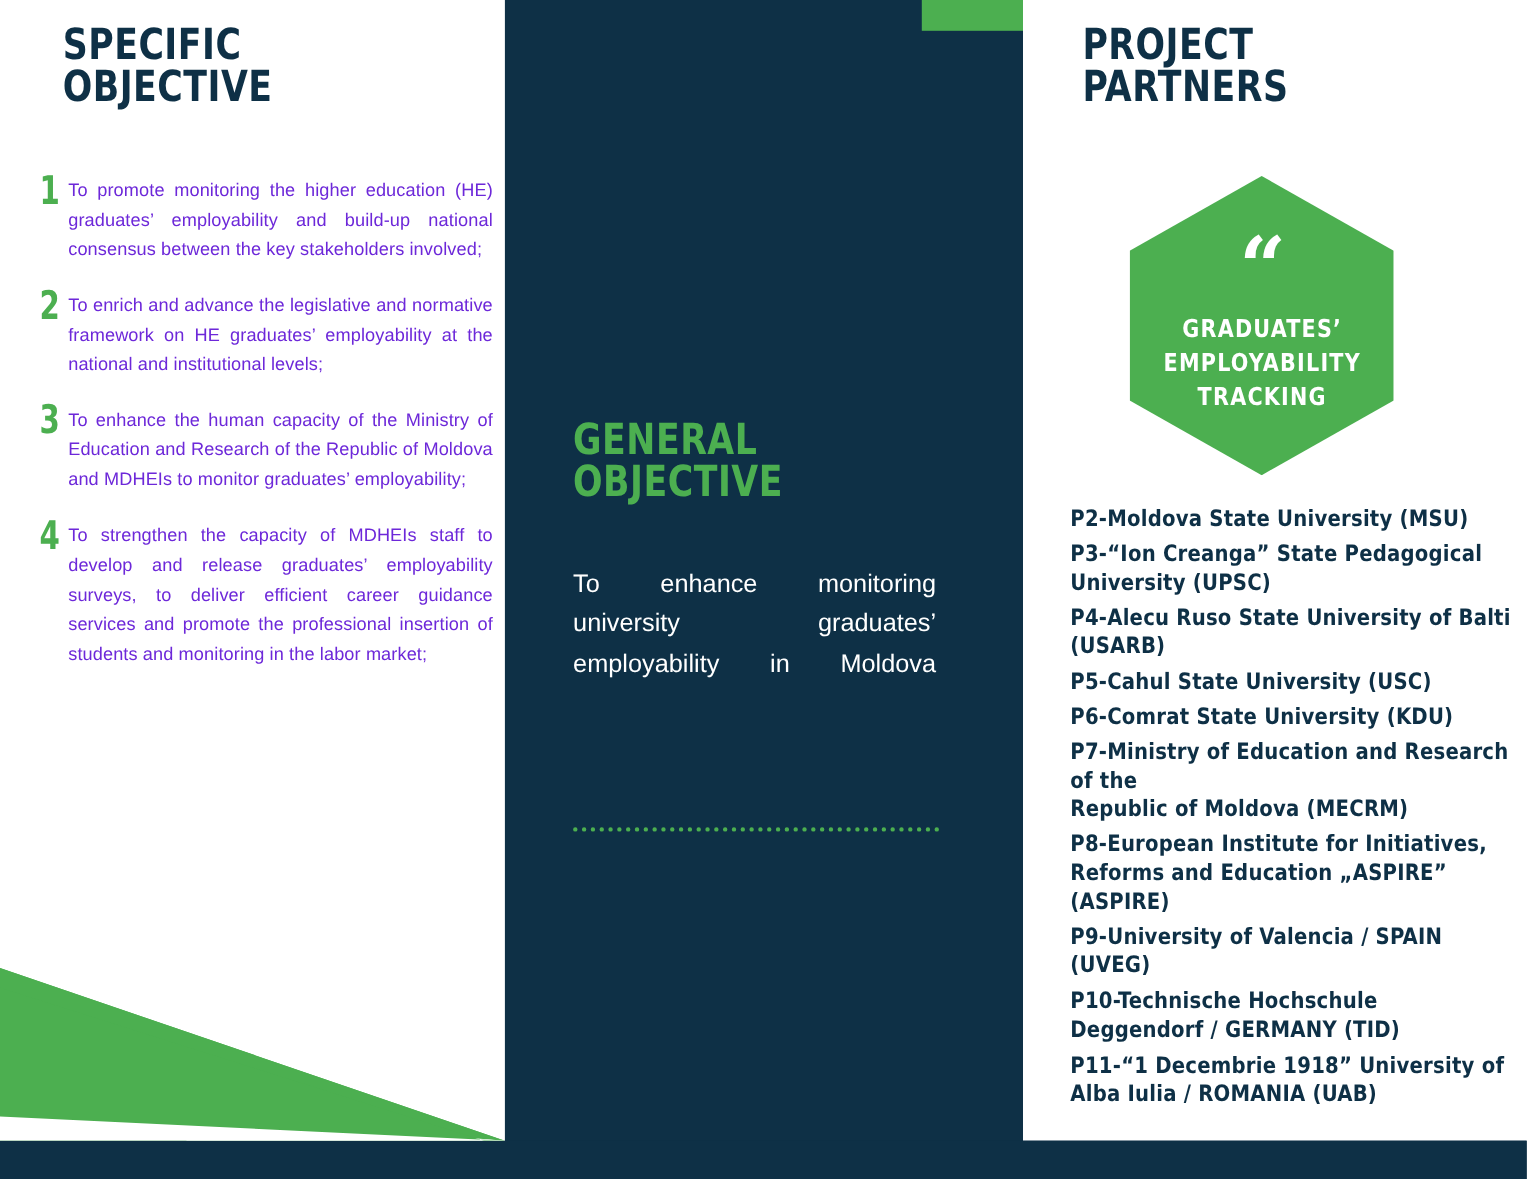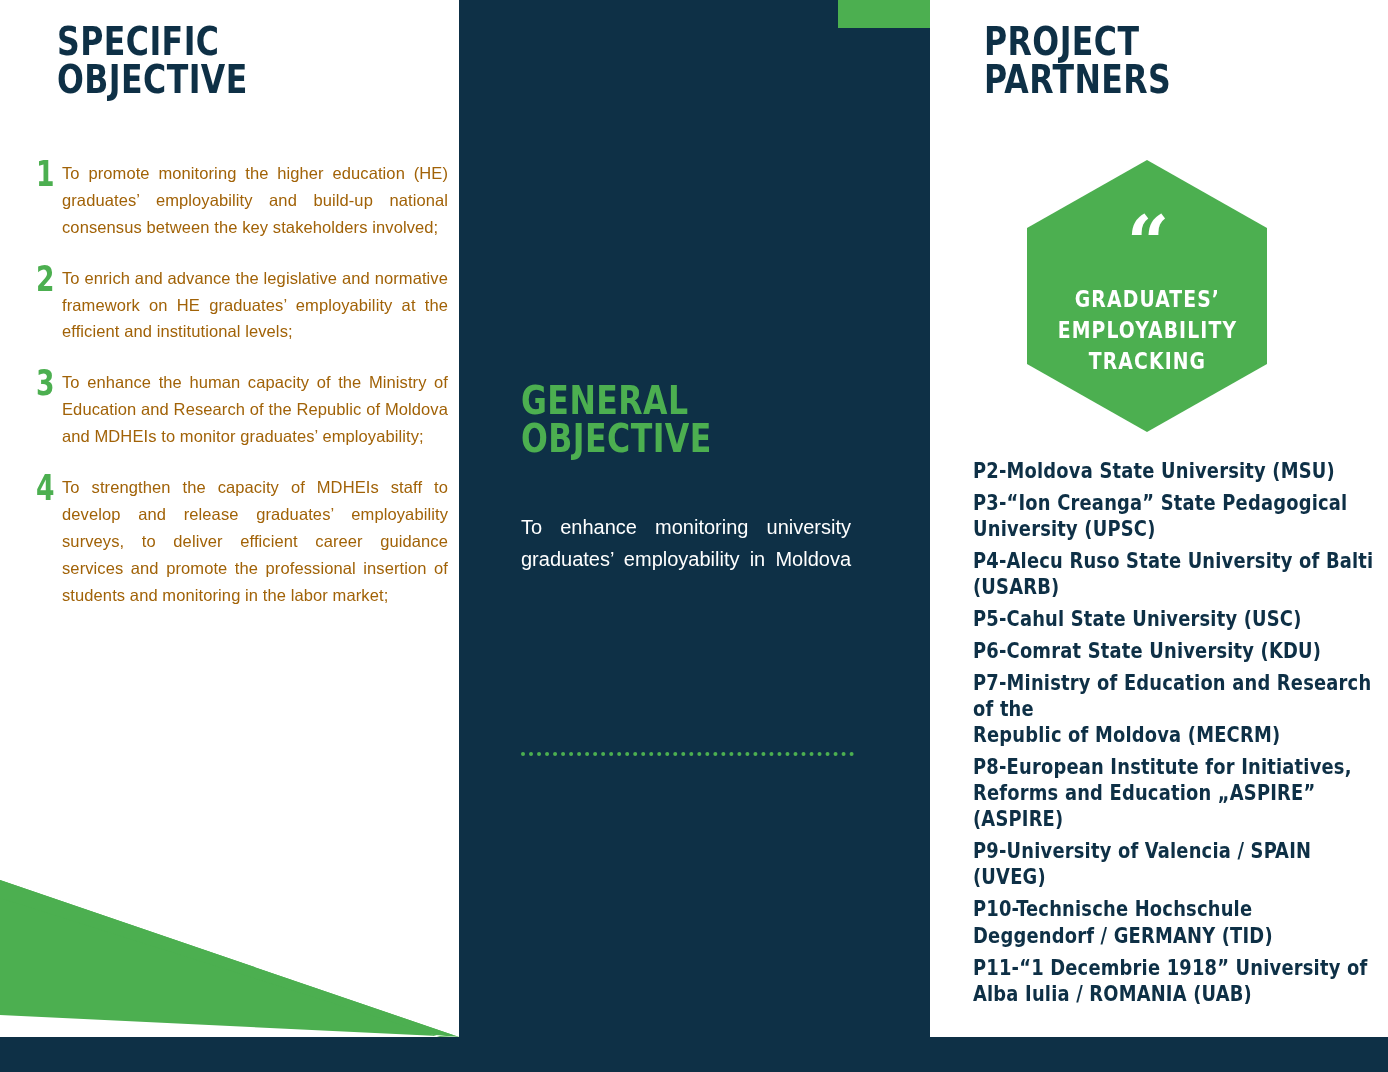--- a/index.html
+++ b/index.html
@@ -102,21 +102,21 @@
     font-weight: bold;
     font-size: 36px;
     line-height: 0.78;
     width: 26px;
     flex: 0 0 26px;
     transform: scaleX(0.82);
     transform-origin: left top;
   }
   .obj-text {
     flex: 1 1 auto;
-    color: #a16207;
+    color: #6d28d9;
     font-size: 16.5px;
     line-height: 1.63;
     text-align: justify;
     text-justify: inter-word;
     letter-spacing: 0.1px;
   }
 
   
   .mid-title {
     position: absolute;
@@ -130,21 +130,21 @@
     text-transform: uppercase;
     letter-spacing: 0.5px;
     transform: scaleX(0.9);
     transform-origin: left center;
   }
   .mid-body {
     position: absolute;
     left: 521px; top: 512px;
     width: 330px;
     color: #ffffff;
-    font-size: 20px;
+    font-size: 23px;
     line-height: 1.58;
     text-align: justify;
     text-justify: inter-word;
     font-weight: 300;
   }
   .mid-body::after {
     content: "";
     display: inline-block;
     width: 100%;
   }
@@ -246,21 +246,21 @@
     <div>OBJECTIVE</div>
   </div>
 
   <div class="obj-list">
     <div class="obj-item">
       <div class="obj-num">1</div>
       <div class="obj-text">To promote monitoring the higher education (HE) graduates’ employability and build-up national consensus between the key stakeholders involved;</div>
     </div>
     <div class="obj-item">
       <div class="obj-num">2</div>
-      <div class="obj-text">To enrich and advance the legislative and normative framework on HE graduates’ employability at the efficient and institutional levels;</div>
+      <div class="obj-text">To enrich and advance the legislative and normative framework on HE graduates’ employability at the national and institutional levels;</div>
     </div>
     <div class="obj-item">
       <div class="obj-num">3</div>
       <div class="obj-text">To enhance the human capacity of the Ministry of Education and Research of the Republic of Moldova and MDHEIs to monitor graduates’ employability;</div>
     </div>
     <div class="obj-item">
       <div class="obj-num">4</div>
       <div class="obj-text">To strengthen the capacity of MDHEIs staff to develop and release graduates’ employability surveys, to deliver efficient career guidance services and promote the professional insertion of students and monitoring in the labor market;</div>
     </div>
   </div>

